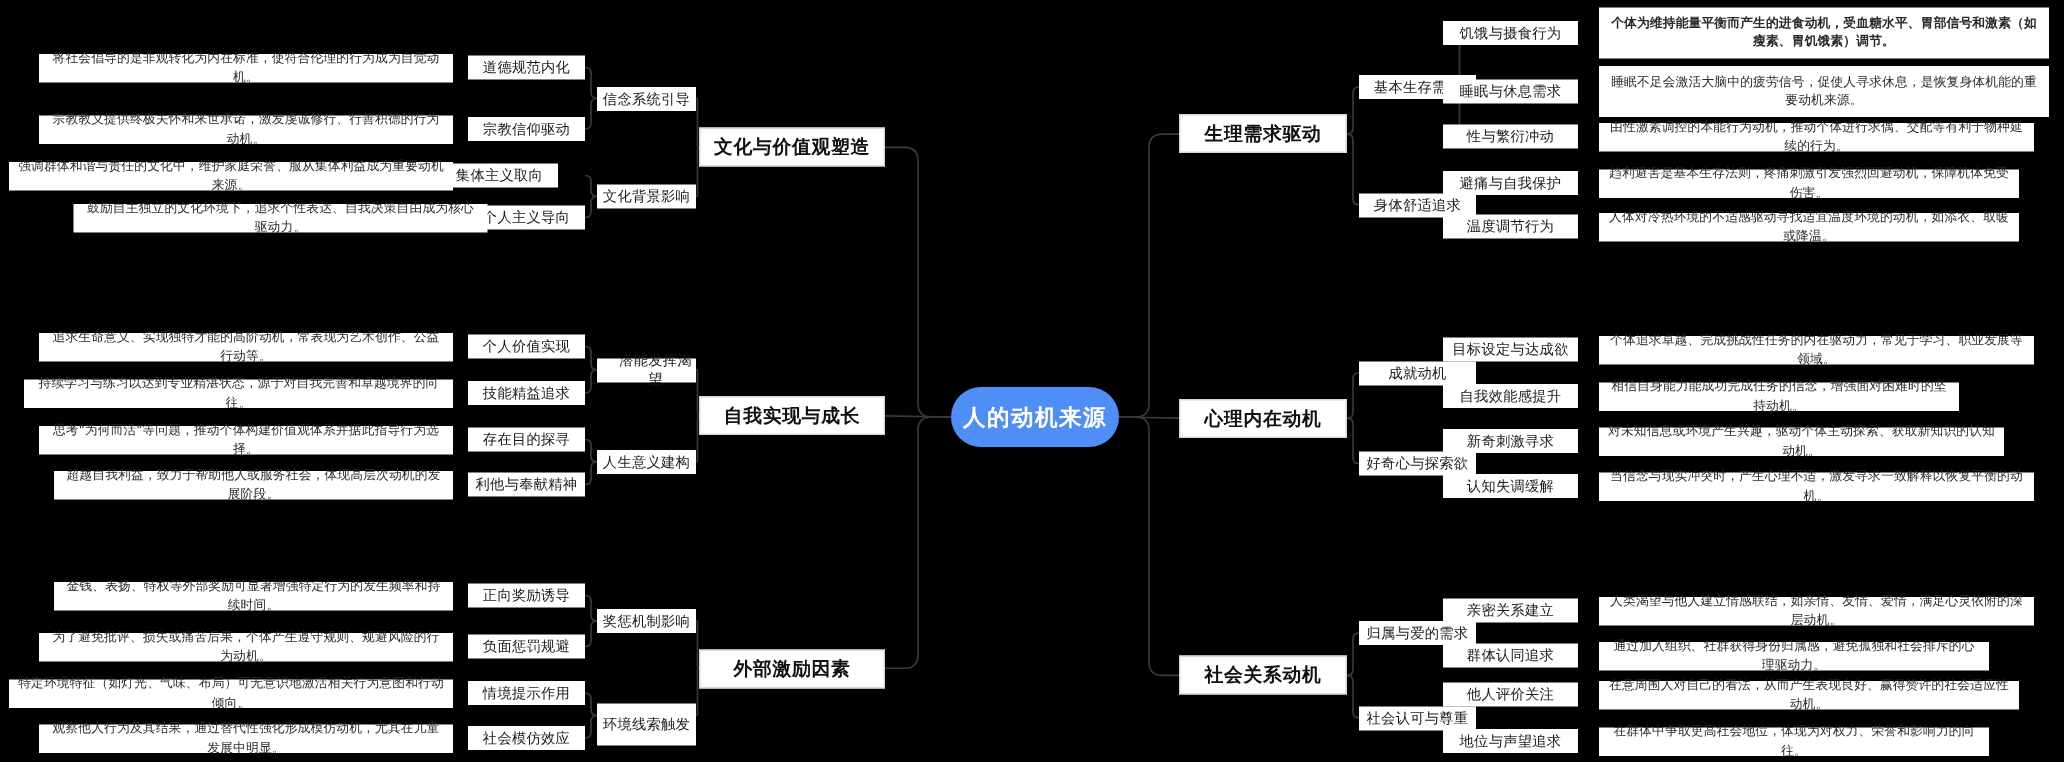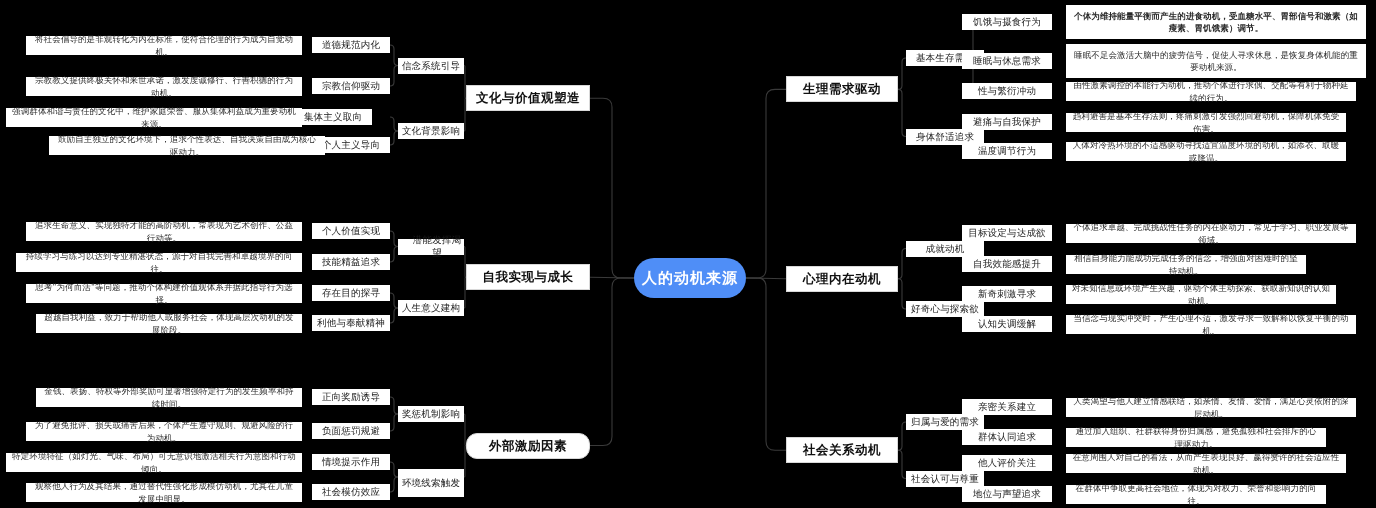--- a/index.html
+++ b/index.html
@@ -104,21 +104,21 @@
       <div class="node sub" style="left: 398px; top: 239px; width: 66px; height: 16px; padding-left: 12px;">潜能发挥渴望</div>
       <div class="node item" style="left: 312px; top: 223px; width: 78px; height: 16px;">个人价值实现</div>
       <div class="node leaf" style="left: 26px; top: 222px; width: 276px; height: 19px;">追求生命意义、实现独特才能的高阶动机，常表现为艺术创作、公益行动等。</div>
       <div class="node item" style="left: 312px; top: 254px; width: 78px; height: 16px;">技能精益追求</div>
       <div class="node leaf" style="left: 16px; top: 253px; width: 286px; height: 19px;">持续学习与练习以达到专业精湛状态，源于对自我完善和卓越境界的向往。</div>
       <div class="node sub" style="left: 398px; top: 300px; width: 66px; height: 16px;">人生意义建构</div>
       <div class="node item" style="left: 312px; top: 285px; width: 78px; height: 16px;">存在目的探寻</div>
       <div class="node leaf" style="left: 26px; top: 284px; width: 276px; height: 19px;">思考"为何而活"等问题，推动个体构建价值观体系并据此指导行为选择。</div>
       <div class="node item" style="left: 312px; top: 315px; width: 78px; height: 16px;">利他与奉献精神</div>
       <div class="node leaf" style="left: 36px; top: 314px; width: 266px; height: 19px;">超越自我利益，致力于帮助他人或服务社会，体现高层次动机的发展阶段。</div>
-      <div class="node branch" style="left: 466px; top: 433px; width: 124px; height: 26px; border-radius: 11px;">外部激励因素</div>
+      <div class="node branch" style="left: 466px; top: 433px; width: 124px; height: 26px;">外部激励因素</div>
       <div class="node sub" style="left: 398px; top: 406px; width: 66px; height: 16px;">奖惩机制影响</div>
       <div class="node item" style="left: 312px; top: 389px; width: 78px; height: 16px;">正向奖励诱导</div>
       <div class="node leaf" style="left: 36px; top: 388px; width: 266px; height: 19px;">金钱、表扬、特权等外部奖励可显著增强特定行为的发生频率和持续时间。</div>
       <div class="node item" style="left: 312px; top: 423px; width: 78px; height: 16px;">负面惩罚规避</div>
       <div class="node leaf" style="left: 26px; top: 422px; width: 276px; height: 19px;">为了避免批评、损失或痛苦后果，个体产生遵守规则、规避风险的行为动机。</div>
       <div class="node sub" style="left: 398px; top: 469px; width: 66px; height: 28px;">环境线索触发</div>
       <div class="node item" style="left: 312px; top: 454px; width: 78px; height: 16px;">情境提示作用</div>
       <div class="node leaf" style="left: 6px; top: 453px; width: 296px; height: 19px;">特定环境特征（如灯光、气味、布局）可无意识地激活相关行为意图和行动倾向。</div>
       <div class="node item" style="left: 312px; top: 484px; width: 78px; height: 16px;">社会模仿效应</div>
       <div class="node leaf" style="left: 26px; top: 483px; width: 276px; height: 19px;">观察他人行为及其结果，通过替代性强化形成模仿动机，尤其在儿童发展中明显。</div>

